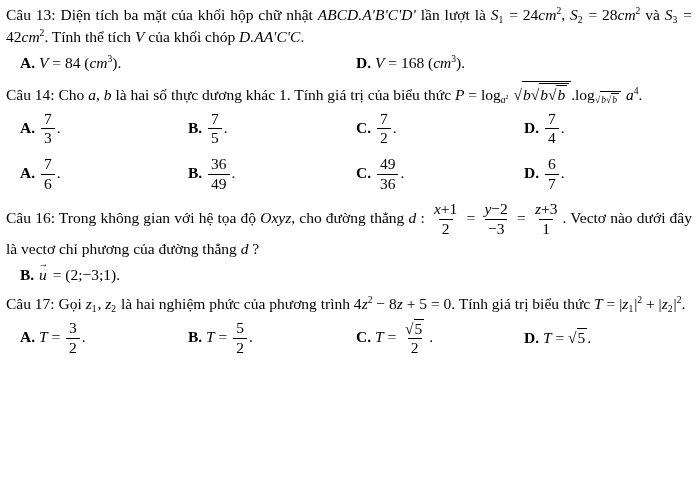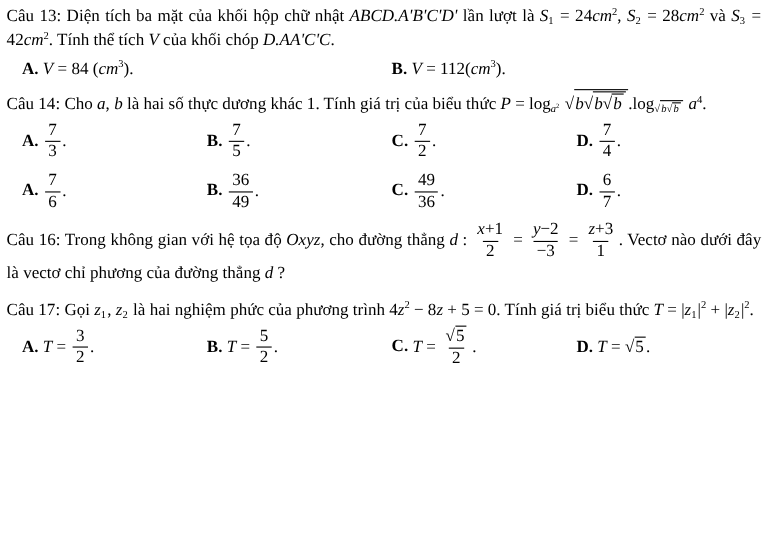--- a/index.html
+++ b/index.html
@@ -52,21 +52,21 @@
 </style>
 </head>
 <body>
 
 <div>
   <main id="questions-container">
   <section class="question">
     <p class="q-body"><b class="q-num">Câu 13:</b><span class="q-runs"> Diện tích ba mặt của khối hộp chữ nhật <i class="run-i">ABCD.A'B'C'D'</i> lần lượt là <i class="run-i">S</i><sub class="run-sub">1</sub> = 24<i class="run-i">cm</i><sup class="run-sup">2</sup>, <i class="run-i">S</i><sub class="run-sub">2</sub> = 28<i class="run-i">cm</i><sup class="run-sup">2</sup> và <i class="run-i">S</i><sub class="run-sub">3</sub> = 42<i class="run-i">cm</i><sup class="run-sup">2</sup>. Tính thể tích <i class="run-i">V</i> của khối chóp <i class="run-i">D.AA'C'C</i>.</span></p>
     <div class="options">
           <span class="option"><b class="opt-label">A. </b><span class="opt-runs"><i class="run-i">V</i> = 84 (<i class="run-i">cm</i><sup class="run-sup">3</sup>).</span></span>
-          <span class="option"><b class="opt-label">B. </b><span class="opt-runs"><i class="run-i">V</i> = 112(<i class="run-i">cm</i><sup class="run-sup">3</sup>).</span></span>
+          <span class="option"><b class="opt-label">D. </b><span class="opt-runs"><i class="run-i">V</i> = 168 (<i class="run-i">cm</i><sup class="run-sup">3</sup>).</span></span>
         </div>
   </section>
 
   <section class="question">
     <p class="q-body"><b class="q-num">Câu 14:</b><span class="q-runs"> Cho <i class="run-i">a</i>, <i class="run-i">b</i> là hai số thực dương khác 1. Tính giá trị của biểu thức <i class="run-i">P</i> = log<sub class="run-sub"><i class="run-i">a</i><sup class="run-sup">2</sup></sub> <span class="sqrt">
               <span class="sqrt-sign">√</span>
               <span class="sqrt-body"><i class="run-i">b</i><span class="sqrt">
                   <span class="sqrt-sign">√</span>
                   <span class="sqrt-body"><i class="run-i">b</i><span class="sqrt">
                       <span class="sqrt-sign">√</span>
@@ -126,20 +126,21 @@
               <span class="fnum"><i class="run-i">x</i>+1</span>
               <span class="fden">2</span>
             </span> = <span class="frac">
               <span class="fnum"><i class="run-i">y</i>−2</span>
               <span class="fden">−3</span>
             </span> = <span class="frac">
               <span class="fnum"><i class="run-i">z</i>+3</span>
               <span class="fden">1</span>
             </span>. Vectơ nào dưới đây là vectơ chỉ phương của đường thẳng <i class="run-i">d</i> ?</span></p>
     <div class="options">
+          <span class="option"><b class="opt-label">B. </b><span class="opt-runs"><span class="run-vec">u</span> = (2;−3;1).</span></span>
         </div>
   </section>
 
   <section class="question">
     <p class="q-body"><b class="q-num">Câu 17:</b><span class="q-runs"> Gọi <i class="run-i">z</i><sub class="run-sub">1</sub>, <i class="run-i">z</i><sub class="run-sub">2</sub> là hai nghiệm phức của phương trình 4<i class="run-i">z</i><sup class="run-sup">2</sup> − 8<i class="run-i">z</i> + 5 = 0. Tính giá trị biểu thức <i class="run-i">T</i> = |<i class="run-i">z</i><sub class="run-sub">1</sub>|<sup class="run-sup">2</sup> + |<i class="run-i">z</i><sub class="run-sub">2</sub>|<sup class="run-sup">2</sup>.</span></p>
     <div class="options">
           <span class="option"><b class="opt-label">A. </b><span class="opt-runs"><i class="run-i">T</i> = <span class="frac">
                 <span class="fnum">3</span>
                 <span class="fden">2</span>
               </span>.</span></span>

